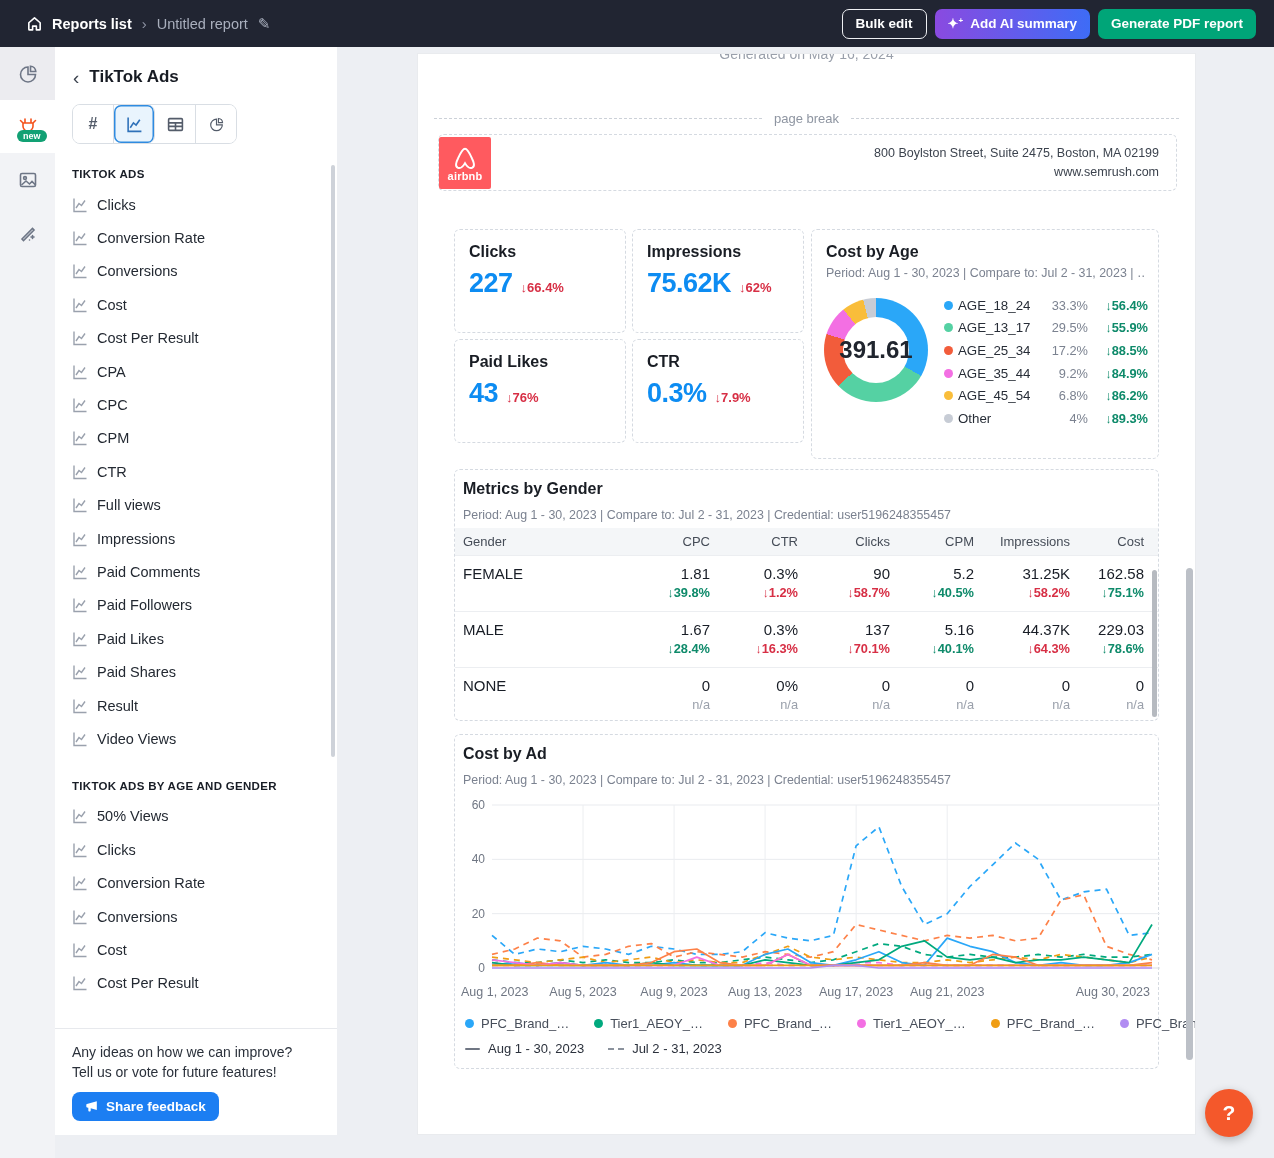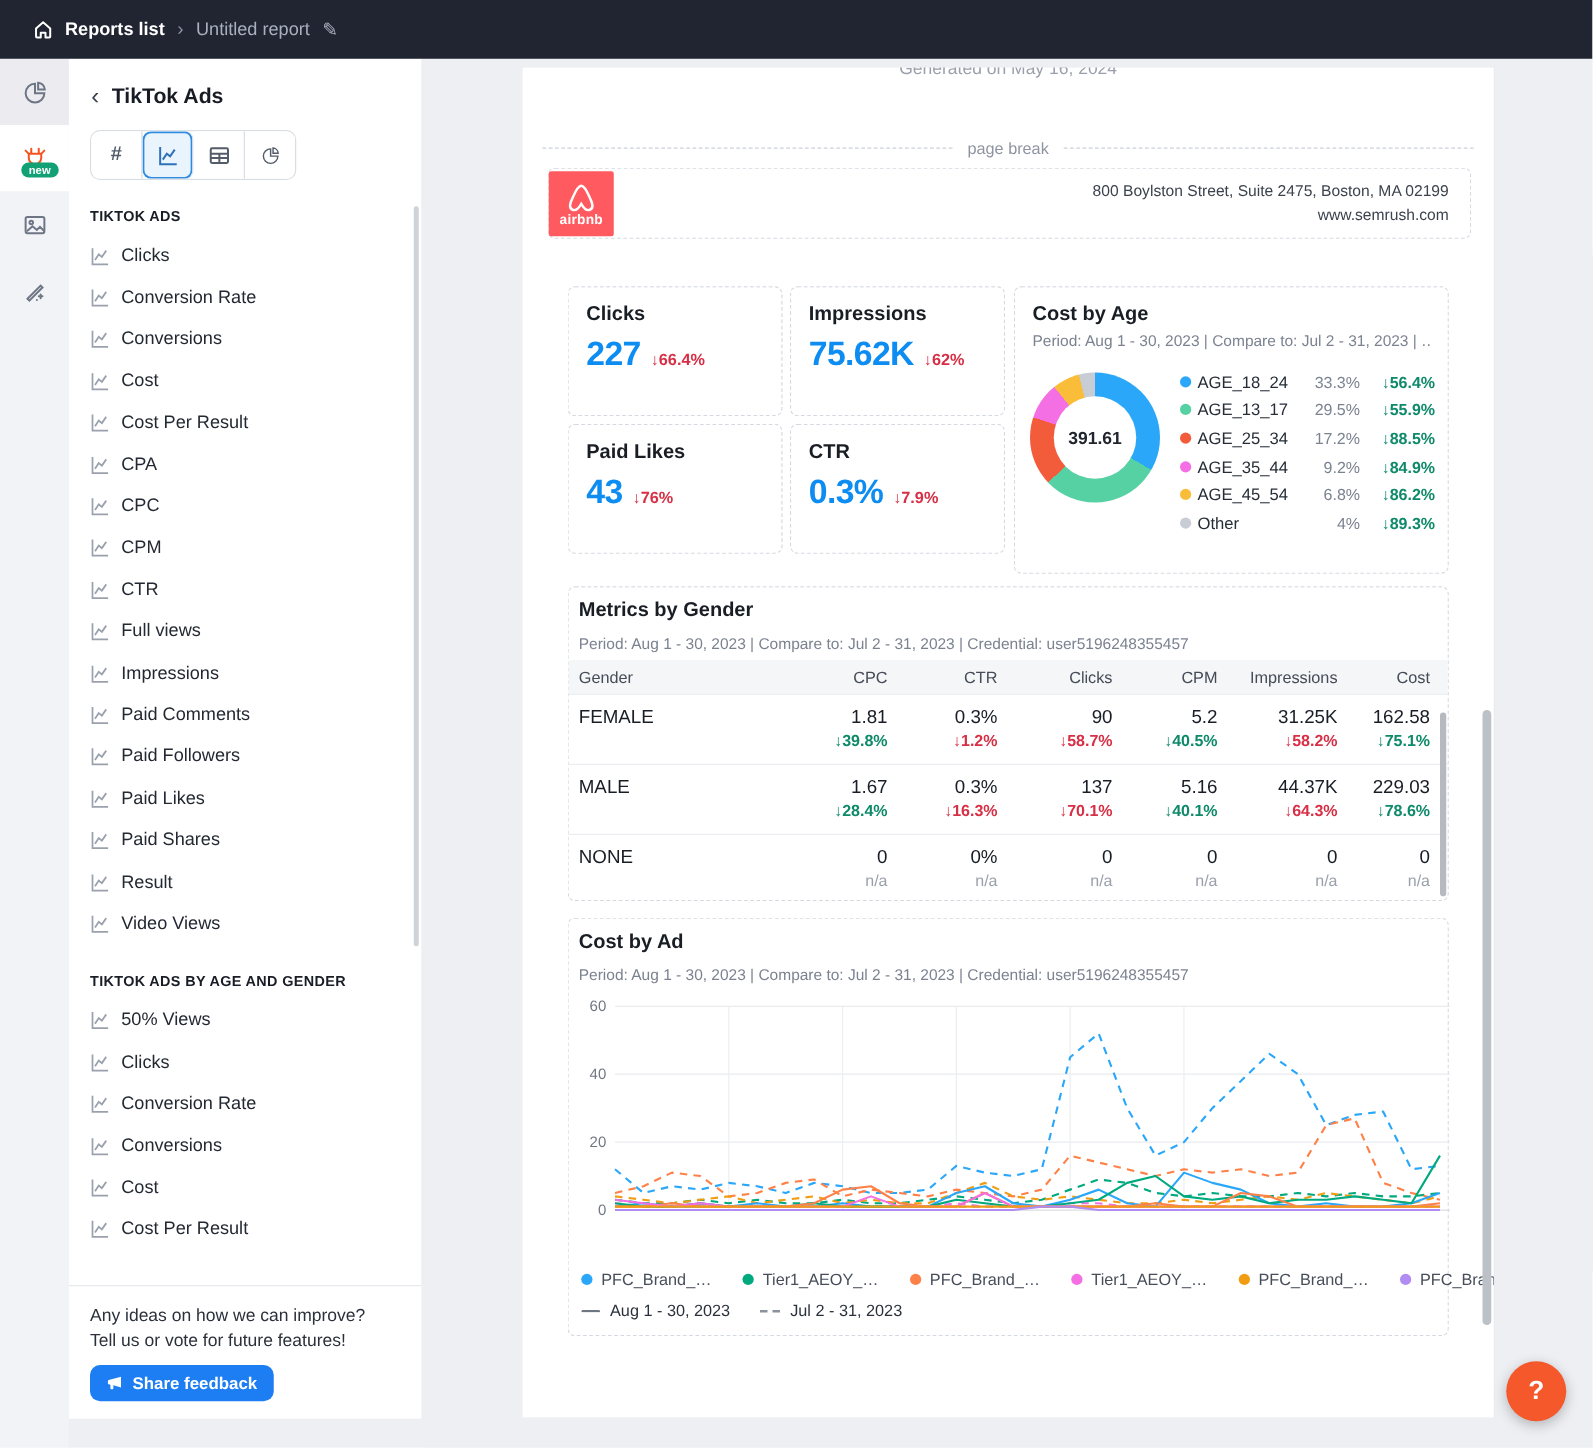--- a/index.html
+++ b/index.html
@@ -68,21 +68,21 @@
   .kpi-title{font-size:16px;font-weight:700;color:#191d24;}
   .kpi-row{margin-top:7px;display:flex;align-items:baseline;}
   .kpi-value{font-size:27px;font-weight:700;color:#0d8cf2;letter-spacing:-.5px;}
   .kpi-delta{font-size:13px;font-weight:700;color:#d72f45;margin-left:8px;}
   
   .age-card{left:393px;top:175px;width:348px;height:230px;padding:13px 14px;}
   .w-title{font-size:16px;font-weight:700;color:#191d24;}
   .w-sub{font-size:12.4px;color:#7b8290;margin-top:5px;white-space:nowrap;overflow:hidden;}
   .donut{position:absolute;left:12px;top:68px;width:104px;height:104px;border-radius:50%;}
   .donut-hole{position:absolute;left:19px;top:19px;width:66px;height:66px;border-radius:50%;background:#fff;
-              display:flex;align-items:center;justify-content:center;font-size:14px;font-weight:700;color:#20252e;}
+              display:flex;align-items:center;justify-content:center;font-size:24px;font-weight:700;color:#20252e;}
   .age-legend{position:absolute;left:132px;top:64px;right:10px;}
   .age-row{display:grid;grid-template-columns:14px 1fr 50px 60px;align-items:center;height:22.6px;}
   .dot{width:9px;height:9px;border-radius:50%;}
   .age-name{font-size:13.3px;color:#272d37;}
   .age-pct{font-size:12.8px;color:#7b8290;text-align:right;}
   .age-delta{font-size:12.8px;font-weight:700;color:#0e8a6a;text-align:right;}
   
   .gender-widget{left:36px;top:415px;width:705px;height:252px;}
   .gw-title{position:absolute;left:8px;top:10px;}
   .gw-sub{position:absolute;left:8px;top:33px;}
@@ -121,20 +121,28 @@
   <div class="crumbs">
     <span class="crumb-home">
       <svg width="17" height="17" viewBox="0 0 18 18" fill="none" stroke="#fff" stroke-width="1.7" stroke-linejoin="round">
           <path d="M3 8.2 9 3l6 5.2V15a.8.8 0 0 1-.8.8H11v-4H7v4H3.8A.8.8 0 0 1 3 15V8.2z"></path>
         </svg>
       <span>Reports list</span>
     </span>
     <span class="crumb-sep">›</span>
     <span class="crumb-title">Untitled report</span>
     <span class="crumb-pencil">✎</span>
+  </div>
+  <div class="topbar-actions">
+    <button class="btn btn-bulk">Bulk edit</button>
+    <button class="btn btn-ai">
+      <span class="spark">✦<sup>+</sup></span>
+      <span>Add AI summary</span>
+    </button>
+    <button class="btn btn-pdf">Generate PDF report</button>
   </div>
 </div>
 
 <div class="rail">
   <div class="rail-cell first">
     <svg width="22" height="22" viewBox="0 0 22 22">
         <path d="M11 4a7.5 7.5 0 1 0 7.5 7.5H11V4z"></path>
         <path d="M13.5 3.2v5.3h5.3a5.6 5.6 0 0 0-5.3-5.3z"></path>
       </svg>
   </div>
@@ -591,20 +599,29 @@
           <polyline points="37.0,169.6 59.8,172.3 82.5,172.3 105.3,169.6 128.0,172.3 150.8,172.3 173.6,172.3 196.3,172.3 219.1,172.3 241.8,172.3 264.6,172.3 287.3,172.3 310.1,169.6 332.9,172.3 355.6,172.3 378.4,172.3 401.1,169.6 423.9,169.6 446.7,172.3 469.4,172.3 492.2,172.3 514.9,172.3 537.7,172.3 560.4,172.3 583.2,172.3 606.0,172.3 628.7,172.3 651.5,172.3 674.2,172.3 697.0,172.3" fill="none" stroke="#f36fe3" stroke-width="1.7" stroke-linejoin="round" stroke-dasharray="6 5"></polyline>
           <polyline points="37.0,164.1 59.8,166.8 82.5,169.6 105.3,166.8 128.0,164.1 150.8,169.6 173.6,166.8 196.3,164.1 219.1,169.6 241.8,166.8 264.6,169.6 287.3,169.6 310.1,161.4 332.9,153.3 355.6,164.1 378.4,166.8 401.1,164.1 423.9,166.8 446.7,169.6 469.4,169.6 492.2,166.8 514.9,169.6 537.7,166.8 560.4,164.1 583.2,166.8 606.0,161.4 628.7,164.1 651.5,166.8 674.2,169.6 697.0,164.1" fill="none" stroke="#f09d13" stroke-width="1.7" stroke-linejoin="round" stroke-dasharray="6 5"></polyline>
           <polyline points="37.0,172.3 59.8,172.3 82.5,172.3 105.3,172.3 128.0,172.3 150.8,172.3 173.6,172.3 196.3,172.3 219.1,172.3 241.8,172.3 264.6,172.3 287.3,172.3 310.1,172.3 332.9,172.3 355.6,172.3 378.4,172.3 401.1,172.3 423.9,172.3 446.7,172.3 469.4,172.3 492.2,172.3 514.9,172.3 537.7,172.3 560.4,172.3 583.2,172.3 606.0,172.3 628.7,172.3 651.5,172.3 674.2,172.3 697.0,172.3" fill="none" stroke="#b18cf2" stroke-width="1.7" stroke-linejoin="round" stroke-dasharray="6 5"></polyline>
           <polyline points="37.0,172.3 59.8,169.6 82.5,172.3 105.3,172.3 128.0,172.3 150.8,169.6 173.6,172.3 196.3,172.3 219.1,169.6 241.8,172.3 264.6,172.3 287.3,172.3 310.1,161.4 332.9,156.0 355.6,169.6 378.4,172.3 401.1,166.8 423.9,158.7 446.7,169.6 469.4,172.3 492.2,145.1 514.9,153.3 537.7,158.7 560.4,169.6 583.2,172.3 606.0,169.6 628.7,172.3 651.5,172.3 674.2,169.6 697.0,161.4" fill="none" stroke="#2aa7f8" stroke-width="1.7" stroke-linejoin="round"></polyline>
           <polyline points="37.0,169.6 59.8,172.3 82.5,172.3 105.3,169.6 128.0,172.3 150.8,172.3 173.6,172.3 196.3,169.6 219.1,172.3 241.8,172.3 264.6,172.3 287.3,172.3 310.1,166.8 332.9,169.6 355.6,172.3 378.4,172.3 401.1,169.6 423.9,166.8 446.7,153.3 469.4,147.8 492.2,164.1 514.9,166.8 537.7,164.1 560.4,169.6 583.2,166.8 606.0,166.8 628.7,164.1 651.5,166.8 674.2,169.6 697.0,131.5" fill="none" stroke="#00a97e" stroke-width="1.7" stroke-linejoin="round"></polyline>
           <polyline points="37.0,172.3 59.8,172.3 82.5,169.6 105.3,172.3 128.0,172.3 150.8,172.3 173.6,172.3 196.3,169.6 219.1,158.7 241.8,156.0 264.6,169.6 287.3,172.3 310.1,172.3 332.9,161.4 355.6,172.3 378.4,172.3 401.1,172.3 423.9,172.3 446.7,172.3 469.4,169.6 492.2,172.3 514.9,172.3 537.7,161.4 560.4,164.1 583.2,172.3 606.0,172.3 628.7,172.3 651.5,172.3 674.2,172.3 697.0,169.6" fill="none" stroke="#fd8148" stroke-width="1.7" stroke-linejoin="round"></polyline>
           <polyline points="37.0,166.8 59.8,169.6 82.5,172.3 105.3,169.6 128.0,172.3 150.8,172.3 173.6,172.3 196.3,172.3 219.1,172.3 241.8,164.1 264.6,172.3 287.3,172.3 310.1,172.3 332.9,161.4 355.6,172.3 378.4,172.3 401.1,172.3 423.9,172.3 446.7,172.3 469.4,172.3 492.2,172.3 514.9,172.3 537.7,172.3 560.4,172.3 583.2,172.3 606.0,172.3 628.7,172.3 651.5,172.3 674.2,172.3 697.0,172.3" fill="none" stroke="#f36fe3" stroke-width="1.7" stroke-linejoin="round"></polyline>
           <polyline points="37.0,172.3 59.8,172.3 82.5,172.3 105.3,172.3 128.0,172.3 150.8,172.3 173.6,172.3 196.3,172.3 219.1,172.3 241.8,172.3 264.6,172.3 287.3,172.3 310.1,172.3 332.9,172.3 355.6,172.3 378.4,172.3 401.1,172.3 423.9,172.3 446.7,172.3 469.4,172.3 492.2,172.3 514.9,172.3 537.7,172.3 560.4,172.3 583.2,172.3 606.0,172.3 628.7,172.3 651.5,172.3 674.2,172.3 697.0,172.3" fill="none" stroke="#f09d13" stroke-width="1.7" stroke-linejoin="round"></polyline>
           <polyline points="37.0,175.0 59.8,175.0 82.5,175.0 105.3,175.0 128.0,175.0 150.8,175.0 173.6,175.0 196.3,175.0 219.1,175.0 241.8,175.0 264.6,175.0 287.3,175.0 310.1,175.0 332.9,175.0 355.6,175.0 378.4,172.3 401.1,172.3 423.9,175.0 446.7,175.0 469.4,175.0 492.2,175.0 514.9,175.0 537.7,175.0 560.4,175.0 583.2,175.0 606.0,175.0 628.7,175.0 651.5,175.0 674.2,175.0 697.0,175.0" fill="none" stroke="#b18cf2" stroke-width="1.7" stroke-linejoin="round"></polyline>
         </svg>
+      <div class="xlabels" id="ad-xlabels">
+          <span style="left: 6px;">Aug 1, 2023</span>
+          <span style="left: 128.034px; transform: translateX(-50%);">Aug 5, 2023</span>
+          <span style="left: 219.069px; transform: translateX(-50%);">Aug 9, 2023</span>
+          <span style="left: 310.103px; transform: translateX(-50%);">Aug 13, 2023</span>
+          <span style="left: 401.138px; transform: translateX(-50%);">Aug 17, 2023</span>
+          <span style="left: 492.172px; transform: translateX(-50%);">Aug 21, 2023</span>
+          <span style="right: 8px;">Aug 30, 2023</span>
+        </div>
       <div class="ad-legend" id="ad-legend">
           <div class="ad-li">
             <div class="dot" style="background: rgb(42, 167, 248);"></div>
             <span>PFC_Brand_…</span>
           </div>
           <div class="ad-li">
             <div class="dot" style="background: rgb(0, 169, 126);"></div>
             <span>Tier1_AEOY_…</span>
           </div>
           <div class="ad-li">

